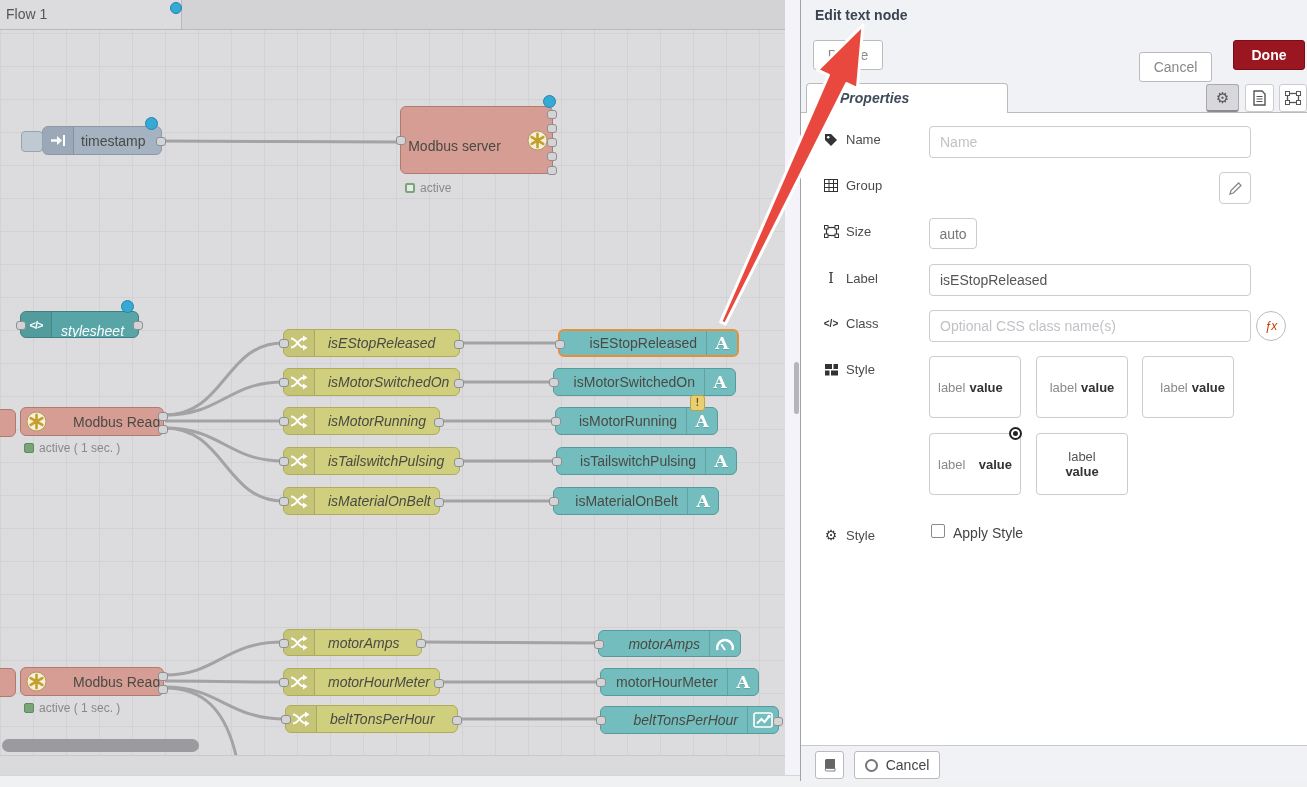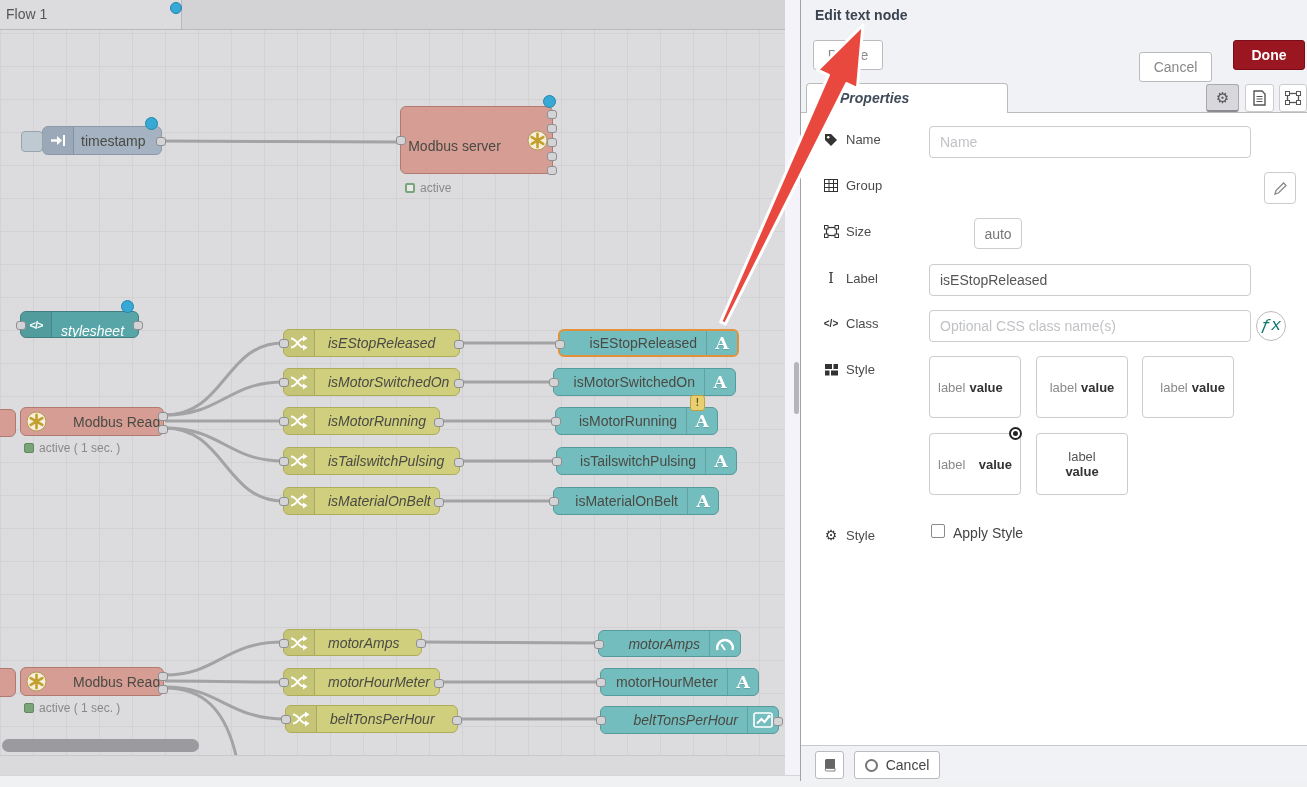--- a/index.html
+++ b/index.html
@@ -65,23 +65,23 @@
   .p-body{position:absolute;left:0;top:113px;right:0;bottom:35px;background:#fff;}
   .frow{position:absolute;left:0;right:0;}
   .flabel{position:absolute;left:22px;top:6px;font-size:13px;color:#4a4a4a;display:flex;align-items:center;gap:7px;}
   .flabel .fic{width:16px;display:inline-flex;justify-content:center;color:#333;}
   .tinput{position:absolute;left:128px;width:322px;height:32px;box-sizing:border-box;border:1px solid #ccc;border-radius:4px;
     font-size:14px;color:#555;padding:0 10px;font-family:"Liberation Sans",sans-serif;background:#fff;}
   .tinput::placeholder{color:#c0c2c6;}
   .gselect{position:absolute;left:128px;width:280px;height:32px;box-sizing:border-box;border:1px solid #ccc;border-radius:4px;background:#fff;
     font-size:14px;color:#444;line-height:30px;padding:0 10px;}
   .chev{position:absolute;right:12px;top:11px;width:9px;height:9px;border-right:2px solid #555;border-bottom:2px solid #555;transform:rotate(45deg);}
-  .sqbtn{position:absolute;box-sizing:border-box;border:1px solid #ccc;border-radius:4px;background:#fff;display:flex;align-items:center;justify-content:center;color:#777;margin-left:45px;}
+  .sqbtn{position:absolute;box-sizing:border-box;border:1px solid #ccc;border-radius:4px;background:#fff;display:flex;align-items:center;justify-content:center;color:#777;}
   .fxbtn{position:absolute;left:455px;width:30px;height:30px;border:1px solid #bbb;border-radius:50%;background:#fff;box-sizing:border-box;
-    text-align:center;line-height:28px;color:#0f766e;font-family:Liberation Mono, monospace;font-style:italic;font-size:17px;}
+    text-align:center;line-height:28px;color:#c2410c;font-family:Liberation Sans, sans-serif;font-style:italic;font-size:12px;}
   .laybox{position:absolute;width:92px;height:62px;border:1px solid #ccc;border-radius:4px;background:#fff;box-sizing:border-box;
     display:flex;align-items:center;font-size:13px;padding:0 8px;}
   .laybox .l{color:#8a8a8a;margin-right:4px;}
   .laybox .v{color:#333;font-weight:bold;}
   .laybox.c-center{justify-content:center;}
   .laybox.c-right{justify-content:flex-end;}
   .laybox.c-spread{justify-content:space-between;}
   .laybox.c-stack{flex-direction:column;justify-content:center;}
   .laybox.c-stack .l{margin:0;color:#555;}
   .radio-badge{position:absolute;width:13px;height:13px;border:2px solid #222;border-radius:50%;background:#fff;box-sizing:border-box;}

